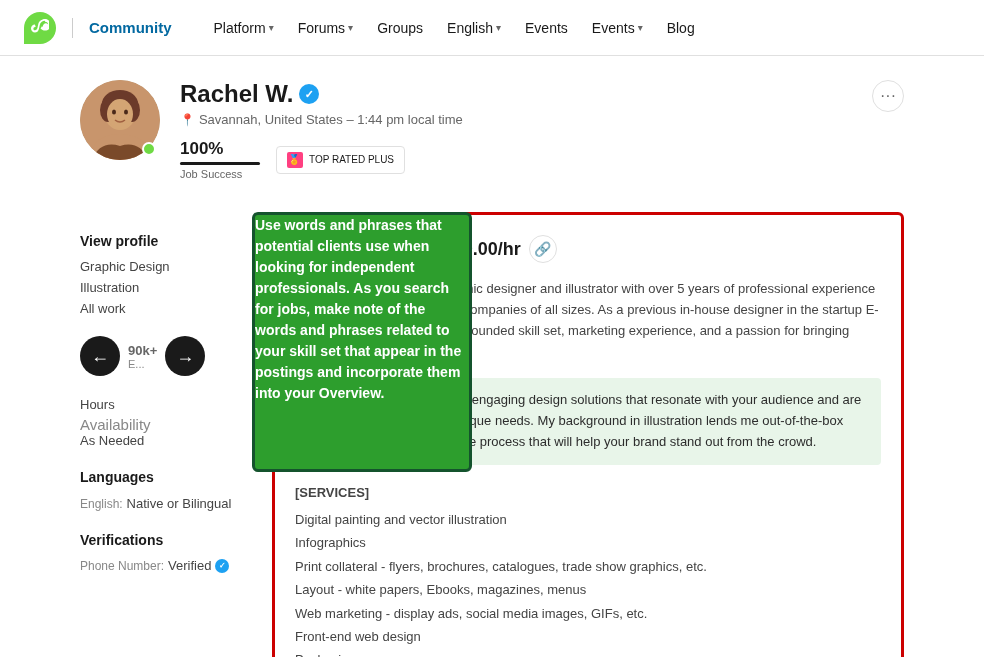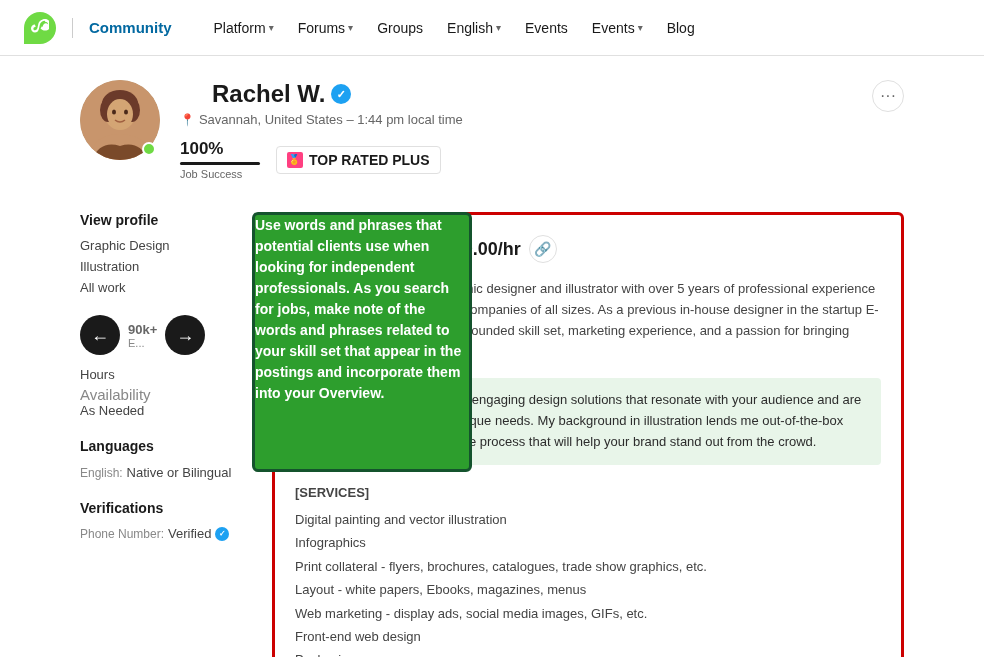--- a/index.html
+++ b/index.html
@@ -18,43 +18,43 @@
 
     
     .page { padding: 24px 80px; }
 
     
     .profile-header { display: flex; align-items: flex-start; gap: 20px; margin-bottom: 32px; position: relative; }
     .avatar-wrap { position: relative; width: 80px; height: 80px; }
     .avatar { width: 80px; height: 80px; border-radius: 50%; background: #c0a080; overflow: hidden; display: flex; align-items: center; justify-content: center; }
     .online-dot { width: 14px; height: 14px; background: #6fda44; border-radius: 50%; border: 2px solid #fff; position: absolute; bottom: 4px; right: 4px; }
     .profile-info { flex: 1; }
-    .profile-name { font-size: 24px; font-weight: 600; color: #1a1a1a; display: flex; align-items: center; gap: 6px; margin-left: 32px; }
+    .profile-name { font-size: 24px; font-weight: 600; color: #1a1a1a; display: flex; align-items: center; gap: 6px; }
     .verified-icon { width: 20px; height: 20px; background: #1da1f2; border-radius: 50%; display: inline-flex; align-items: center; justify-content: center; }
     .verified-icon::after { content: '✓'; color: #fff; font-size: 11px; font-weight: bold; }
     .profile-location { display: flex; align-items: center; gap: 4px; color: #666; font-size: 13px; margin: 4px 0 12px; }
     .location-icon { font-size: 12px; }
     .profile-stats { display: flex; align-items: center; gap: 16px; }
     .job-success { }
     .success-pct { font-size: 17px; font-weight: 700; color: #1a1a1a; }
     .success-bar { width: 80px; height: 3px; background: #e0e0e0; border-radius: 2px; margin: 3px 0; }
     .success-bar-fill { height: 100%; background: #1a1a1a; border-radius: 2px; }
     .success-label { font-size: 11px; color: #666; }
     .top-rated { display: flex; align-items: center; gap: 6px; background: #fff; border: 1px solid #e0e0e0; padding: 5px 10px; border-radius: 4px; }
     .top-rated-icon { width: 16px; height: 16px; background: #ff4081; border-radius: 2px; display: flex; align-items: center; justify-content: center; }
     .top-rated-icon::after { content: '🏅'; font-size: 10px; }
-    .top-rated-text { font-size: 14px; font-weight: 700; color: #1a1a1a; }
+    .top-rated-text { font-size: 10px; font-weight: 400; color: #1a1a1a; }
     .more-btn { position: absolute; right: 0; top: 0; width: 32px; height: 32px; border: 1px solid #e0e0e0; border-radius: 50%; display: flex; align-items: center; justify-content: center; cursor: pointer; background: #fff; font-size: 16px; color: #666; }
 
     
     .profile-body { display: flex; gap: 32px; }
 
     
     .sidebar { width: 160px; flex-shrink: 0; }
-    .sidebar-section { margin-bottom: 20px; }
+    .sidebar-section { margin-bottom: 20px; margin-top: 21px; }
     .sidebar-heading { font-size: 14px; font-weight: 600; color: #1a1a1a; margin-bottom: 10px; }
     .sidebar-item { font-size: 13px; color: #444; margin-bottom: 6px; cursor: pointer; }
     .sidebar-hours { font-size: 13px; color: #444; margin-bottom: 4px; }
     .sidebar-label { font-size: 15px; color: #888; }
     .sidebar-value { font-size: 13px; color: #444; }
     .lang-label { font-size: 12px; color: #888; }
     .lang-value { font-size: 13px; color: #444; }
     .verif-label { font-size: 12px; color: #888; }
     .verif-value { font-size: 13px; color: #444; display: flex; align-items: center; gap: 4px; }
     .verif-check { width: 14px; height: 14px; background: #1da1f2; border-radius: 50%; display: inline-flex; align-items: center; justify-content: center; }

